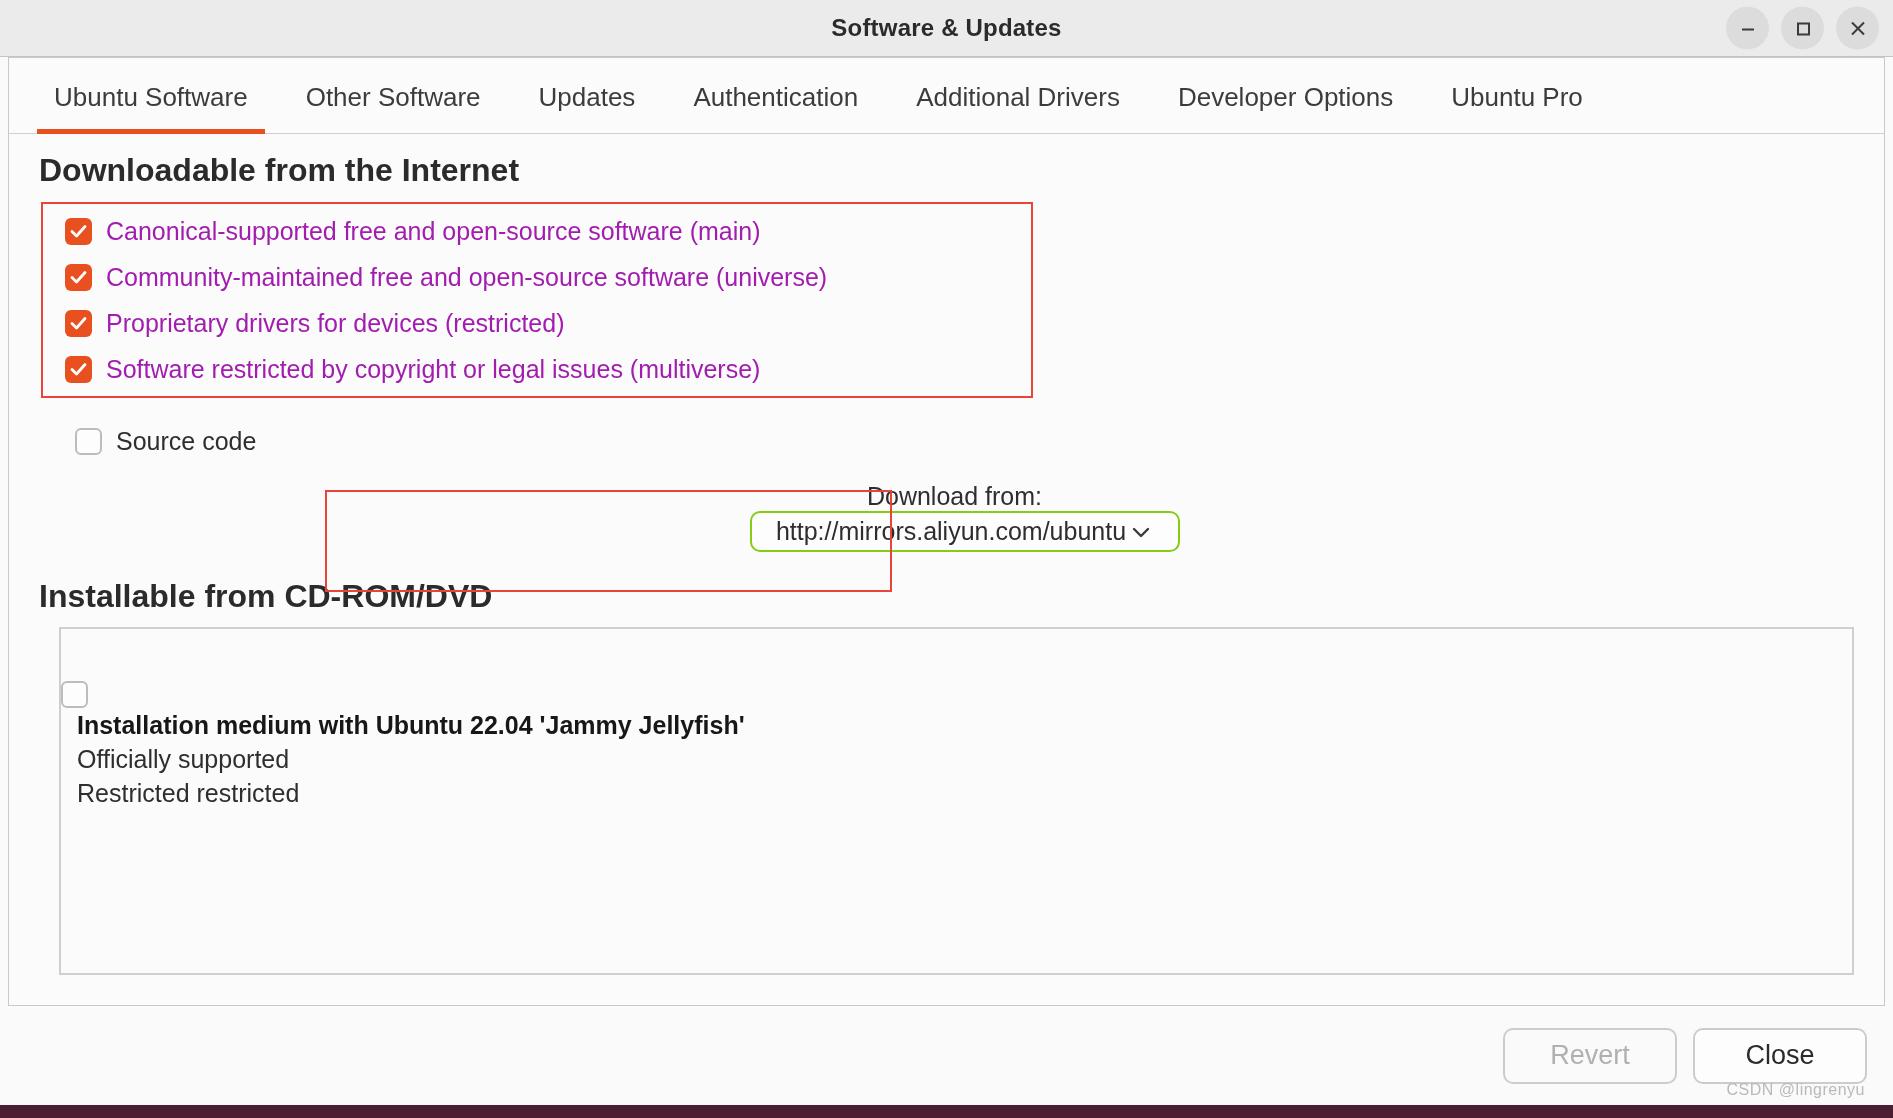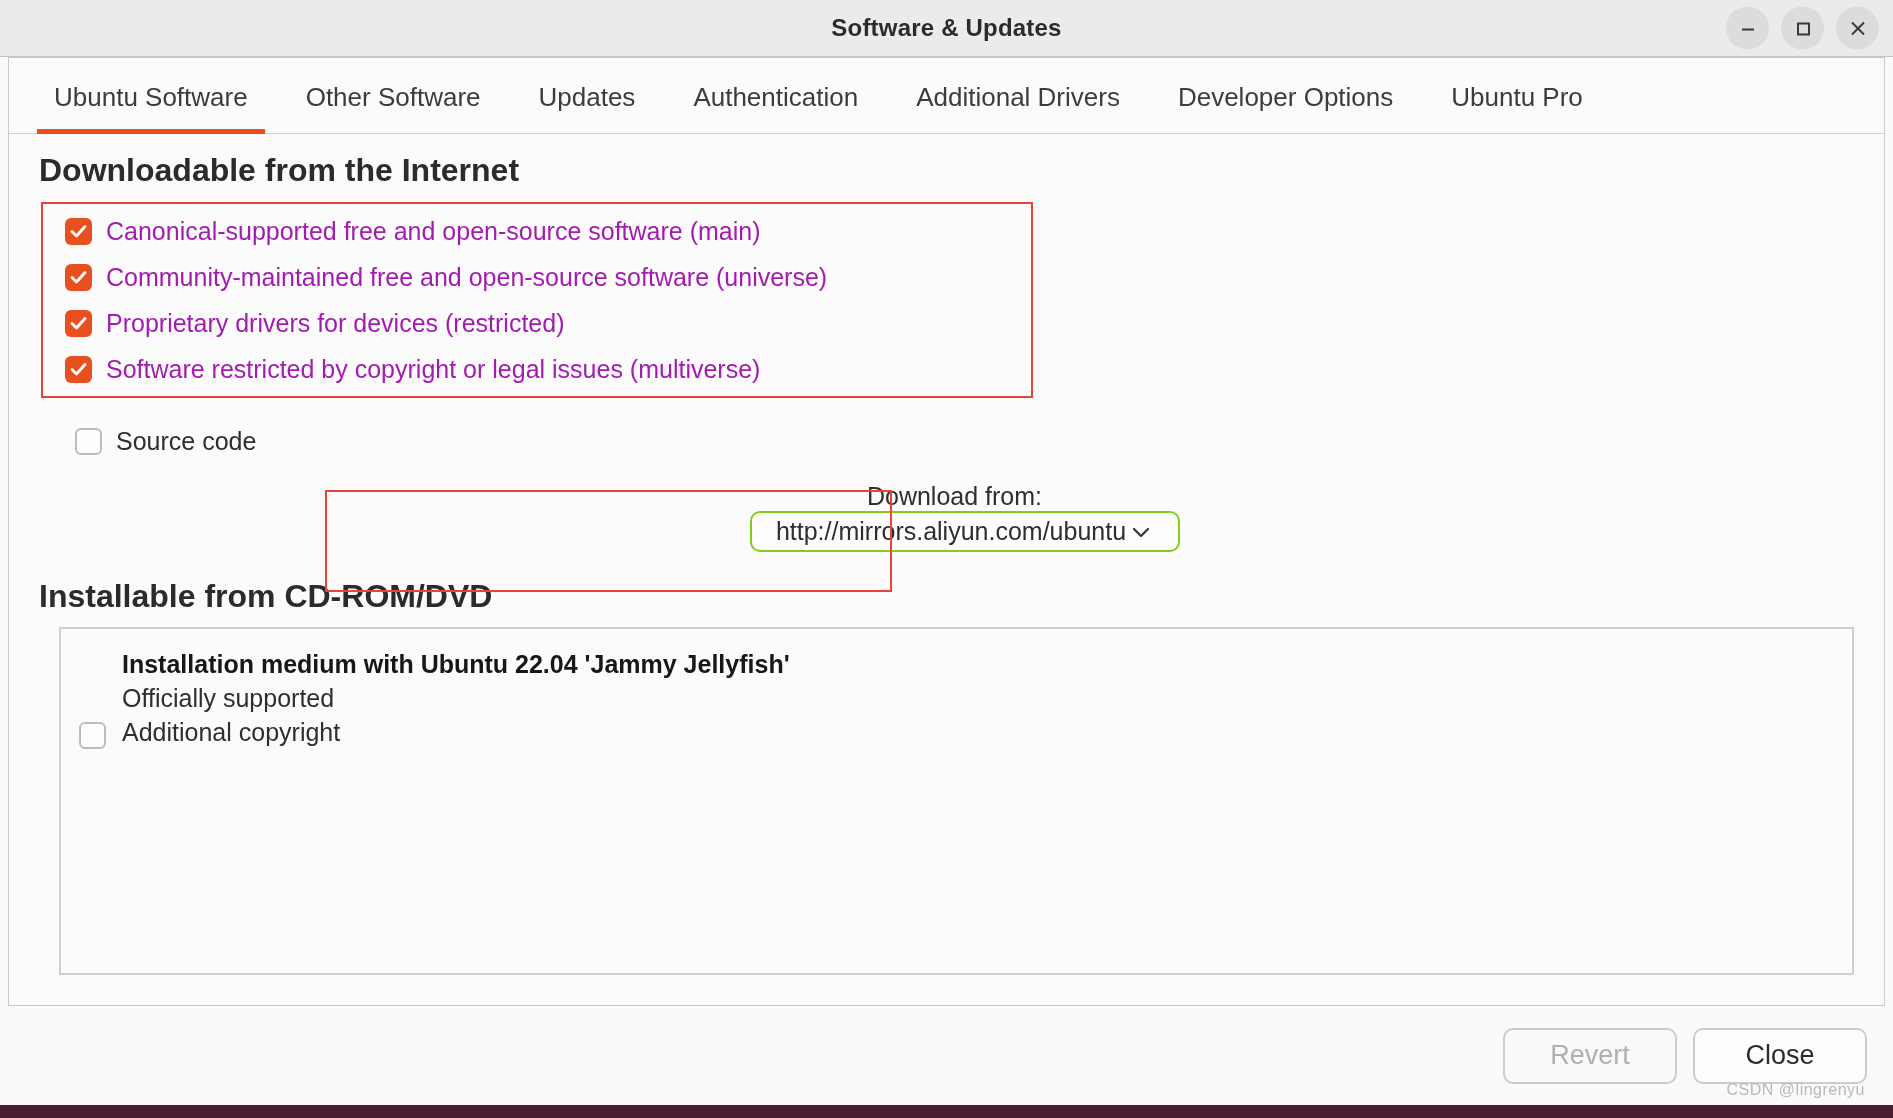--- a/index.html
+++ b/index.html
@@ -212,23 +212,23 @@
   #cdrom-box {
     margin: 12px 10px 0 30px;
     border: 2px solid #cfcfcf;
     background: #fbfbfb;
     height: 348px;
     padding: 18px 0 0 0;
     overflow: hidden;
   }
   #cdrom-item {
     display: flex;
-    align-items: flex-end;
-    padding-left: 18px;
-    cursor: pointer;
+    align-items: flex-start;
+    cursor: pointer;
+    flex-direction: column;
   }
   #cdrom-cb { margin-top: 34px; }
   #cdrom-texts { margin-left: 16px; }
   #cdrom-medium {
     font-size: 25px;
     font-weight: bold;
     color: #171717;
     line-height: 34px;
     white-space: nowrap;
   }
@@ -395,21 +395,21 @@
       </div>
 
       <div class="section-title" id="cdrom-title">Installable from CD-ROM/DVD</div>
 
       <div id="cdrom-box">
         <div id="cdrom-item">
           <span class="cb unchecked" id="cdrom-cb"></span>
           <div id="cdrom-texts">
             <div id="cdrom-medium">Installation medium with Ubuntu 22.04 'Jammy Jellyfish'</div>
             <div class="cdrom-sub">Officially supported</div>
-            <div class="cdrom-sub">Additional copyright</div>
+            <div class="cdrom-sub">Restricted restricted</div>
           </div>
         </div>
       </div>
 
     </div>
   </div>
 
   <div id="footer">
     <div class="footer-btn disabled">Revert</div>
     <div class="footer-btn">Close</div>

